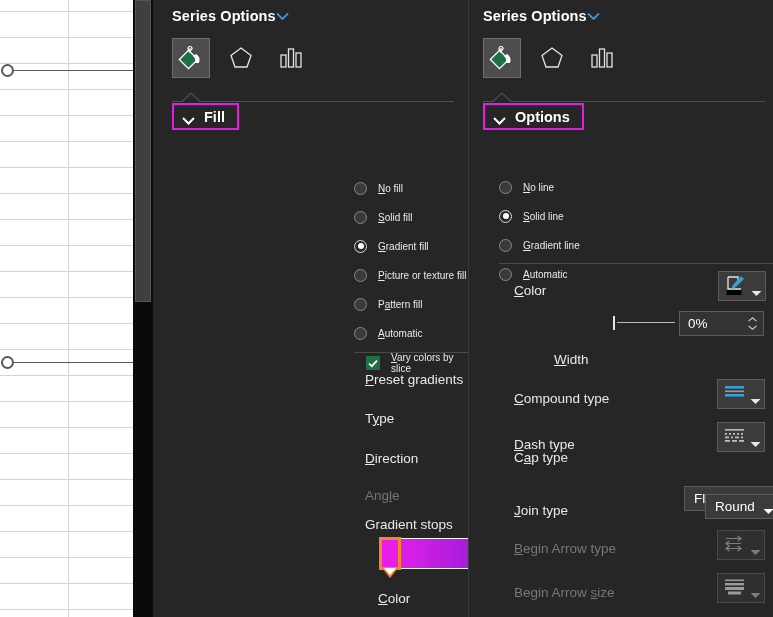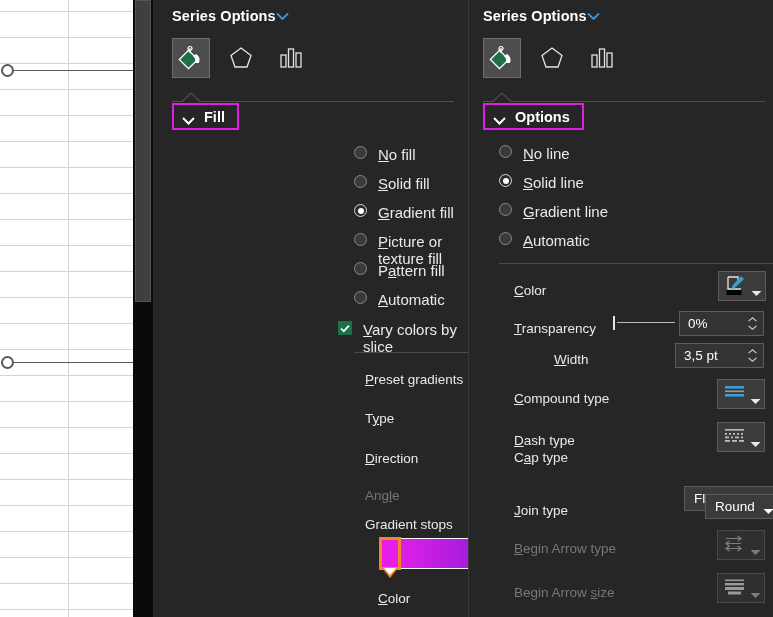--- a/index.html
+++ b/index.html
@@ -78,22 +78,22 @@
     position: absolute; left: 14px; top: 103px;
     height: 27px; display: flex; align-items: center; gap: 9px;
     padding: 0 12px 0 8px;
     border: 2px solid #e21ee2;
     font-size: 14.5px; font-weight: bold; color: #ffffff;
   }
   .sec-chev { width: 13px; height: 9px; }
 
   
   .radio-row {
-    position: absolute; left: 38px; display: flex; gap: 11px;
-    height: 20px; font-size: 15px; color: #e9e9e9;
+    position: absolute; left: 38px; display: flex; align-items: center; gap: 11px;
+    height: 20px; font-size: 10px; color: #e9e9e9; margin-top: 32px;
   }
   .radio {
     width: 13px; height: 13px; border-radius: 50%;
     border: 1px solid #8a8a8a; background: #3a3a3a; flex: none;
     display: flex; align-items: center; justify-content: center;
   }
   .radio.on { border-color: #d8d8d8; background: #2b2b2b; }
   .radio.on::after {
     content: ""; width: 6px; height: 6px; border-radius: 50%; background: #ffffff;
   }
@@ -350,21 +350,21 @@
           <span><u>P</u>icture or texture fill</span>
         </div>
         <div class="radio-row" style="left:196px; top:262px;">
           <span class="radio"></span>
           <span>P<u>a</u>ttern fill</span>
         </div>
         <div class="radio-row" style="left:196px; top:291px;">
           <span class="radio"></span>
           <span><u>A</u>utomatic</span>
         </div>
-        <div class="radio-row" style="left:180px; top:321px;">
+        <div class="radio-row" style="left:208px; top:321px;">
           <span class="chk">
             <svg width="10" height="9" viewBox="0 0 10 9">
               <path d="M1 4.5 L3.8 7.2 L9 1.6" fill="none" stroke="#ffffff" stroke-width="1.7"></path>
             </svg>
           </span>
           <span><u>V</u>ary colors by slice</span>
         </div>
       </div>
 
     <div class="divider" style="left:196px; top:352px; width:272px;"></div>
@@ -556,73 +556,59 @@
           <rect x="2" y="16.5" width="14" height="4" fill="#000000" stroke="#000000"></rect>
         </svg>
       </span>
       <span class="caret">
         <svg viewBox="0 0 11 7" width="11" height="7">
             <path d="M0.5 1 L5.5 6 L10.5 1 Z" fill="#e8e8e8"></path>
           </svg>
       </span>
     </div>
 
-    <div class="prow" style="left:45px; top:316px;">
-      <span><u>T</u>ransparency</span>
-    </div>
     <div class="slider" style="left:140px; top:316px; width:66px;">
       <div class="track"></div>
       <div class="knob"></div>
     </div>
     <div class="spin" style="left:210px; top:311px; width:85px;">
       <span>0%</span>
       <span class="spin-arrows">
         <svg width="9" height="5" viewBox="0 0 9 5">
             <path d="M0.5 4.2 L4.5 0.8 L8.5 4.2" fill="none" stroke="#d0d0d0" stroke-width="1.1"></path>
           </svg>
         <svg width="9" height="5" viewBox="0 0 9 5">
             <path d="M0.5 0.8 L4.5 4.2 L8.5 0.8" fill="none" stroke="#d0d0d0" stroke-width="1.1"></path>
           </svg>
       </span>
     </div>
 
     <div class="prow" style="left:45px; top:347px;margin-left:40px;">
       <span><u>W</u>idth</span>
-    </div>
-    <div class="spin" style="left:206px; top:343px; width:89px;">
-      <span>3,5 pt</span>
-      <span class="spin-arrows">
-        <svg width="9" height="5" viewBox="0 0 9 5">
-            <path d="M0.5 4.2 L4.5 0.8 L8.5 4.2" fill="none" stroke="#d0d0d0" stroke-width="1.1"></path>
-          </svg>
-        <svg width="9" height="5" viewBox="0 0 9 5">
-            <path d="M0.5 0.8 L4.5 4.2 L8.5 0.8" fill="none" stroke="#d0d0d0" stroke-width="1.1"></path>
-          </svg>
-      </span>
     </div>
 
     <div class="prow" style="left:45px; top:386px;">
       <span><u>C</u>ompound type</span>
     </div>
     <div class="iconbtn" style="left:248px; top:379px; width:48px;">
       <span>
         <svg width="21" height="18" viewBox="0 0 21 18">
           <rect x="1" y="3" width="19" height="2.6" fill="#36a0d8"></rect>
           <rect x="1" y="7.5" width="19" height="1.6" fill="#9a9a9a"></rect>
           <rect x="1" y="11" width="19" height="2.6" fill="#36a0d8"></rect>
         </svg>
       </span>
       <span class="caret">
         <svg viewBox="0 0 11 7" width="11" height="7">
             <path d="M0.5 1 L5.5 6 L10.5 1 Z" fill="#e8e8e8"></path>
           </svg>
       </span>
     </div>
 
-    <div class="prow" style="left:45px; top:428px;">
+    <div class="prow" style="left:45px; top:428px;align-items:flex-end;">
       <span><u>D</u>ash type</span>
     </div>
     <div class="iconbtn" style="left:248px; top:422px; width:48px;">
       <span>
         <svg width="21" height="19" viewBox="0 0 21 19">
           <rect x="1" y="3" width="19" height="1.6" fill="#bdbdbd"></rect>
           <g fill="#bdbdbd">
               <rect x="1" y="7" width="2" height="1.8"></rect>
               <rect x="5" y="7" width="2" height="1.8"></rect>
               <rect x="9" y="7" width="2" height="1.8"></rect>

